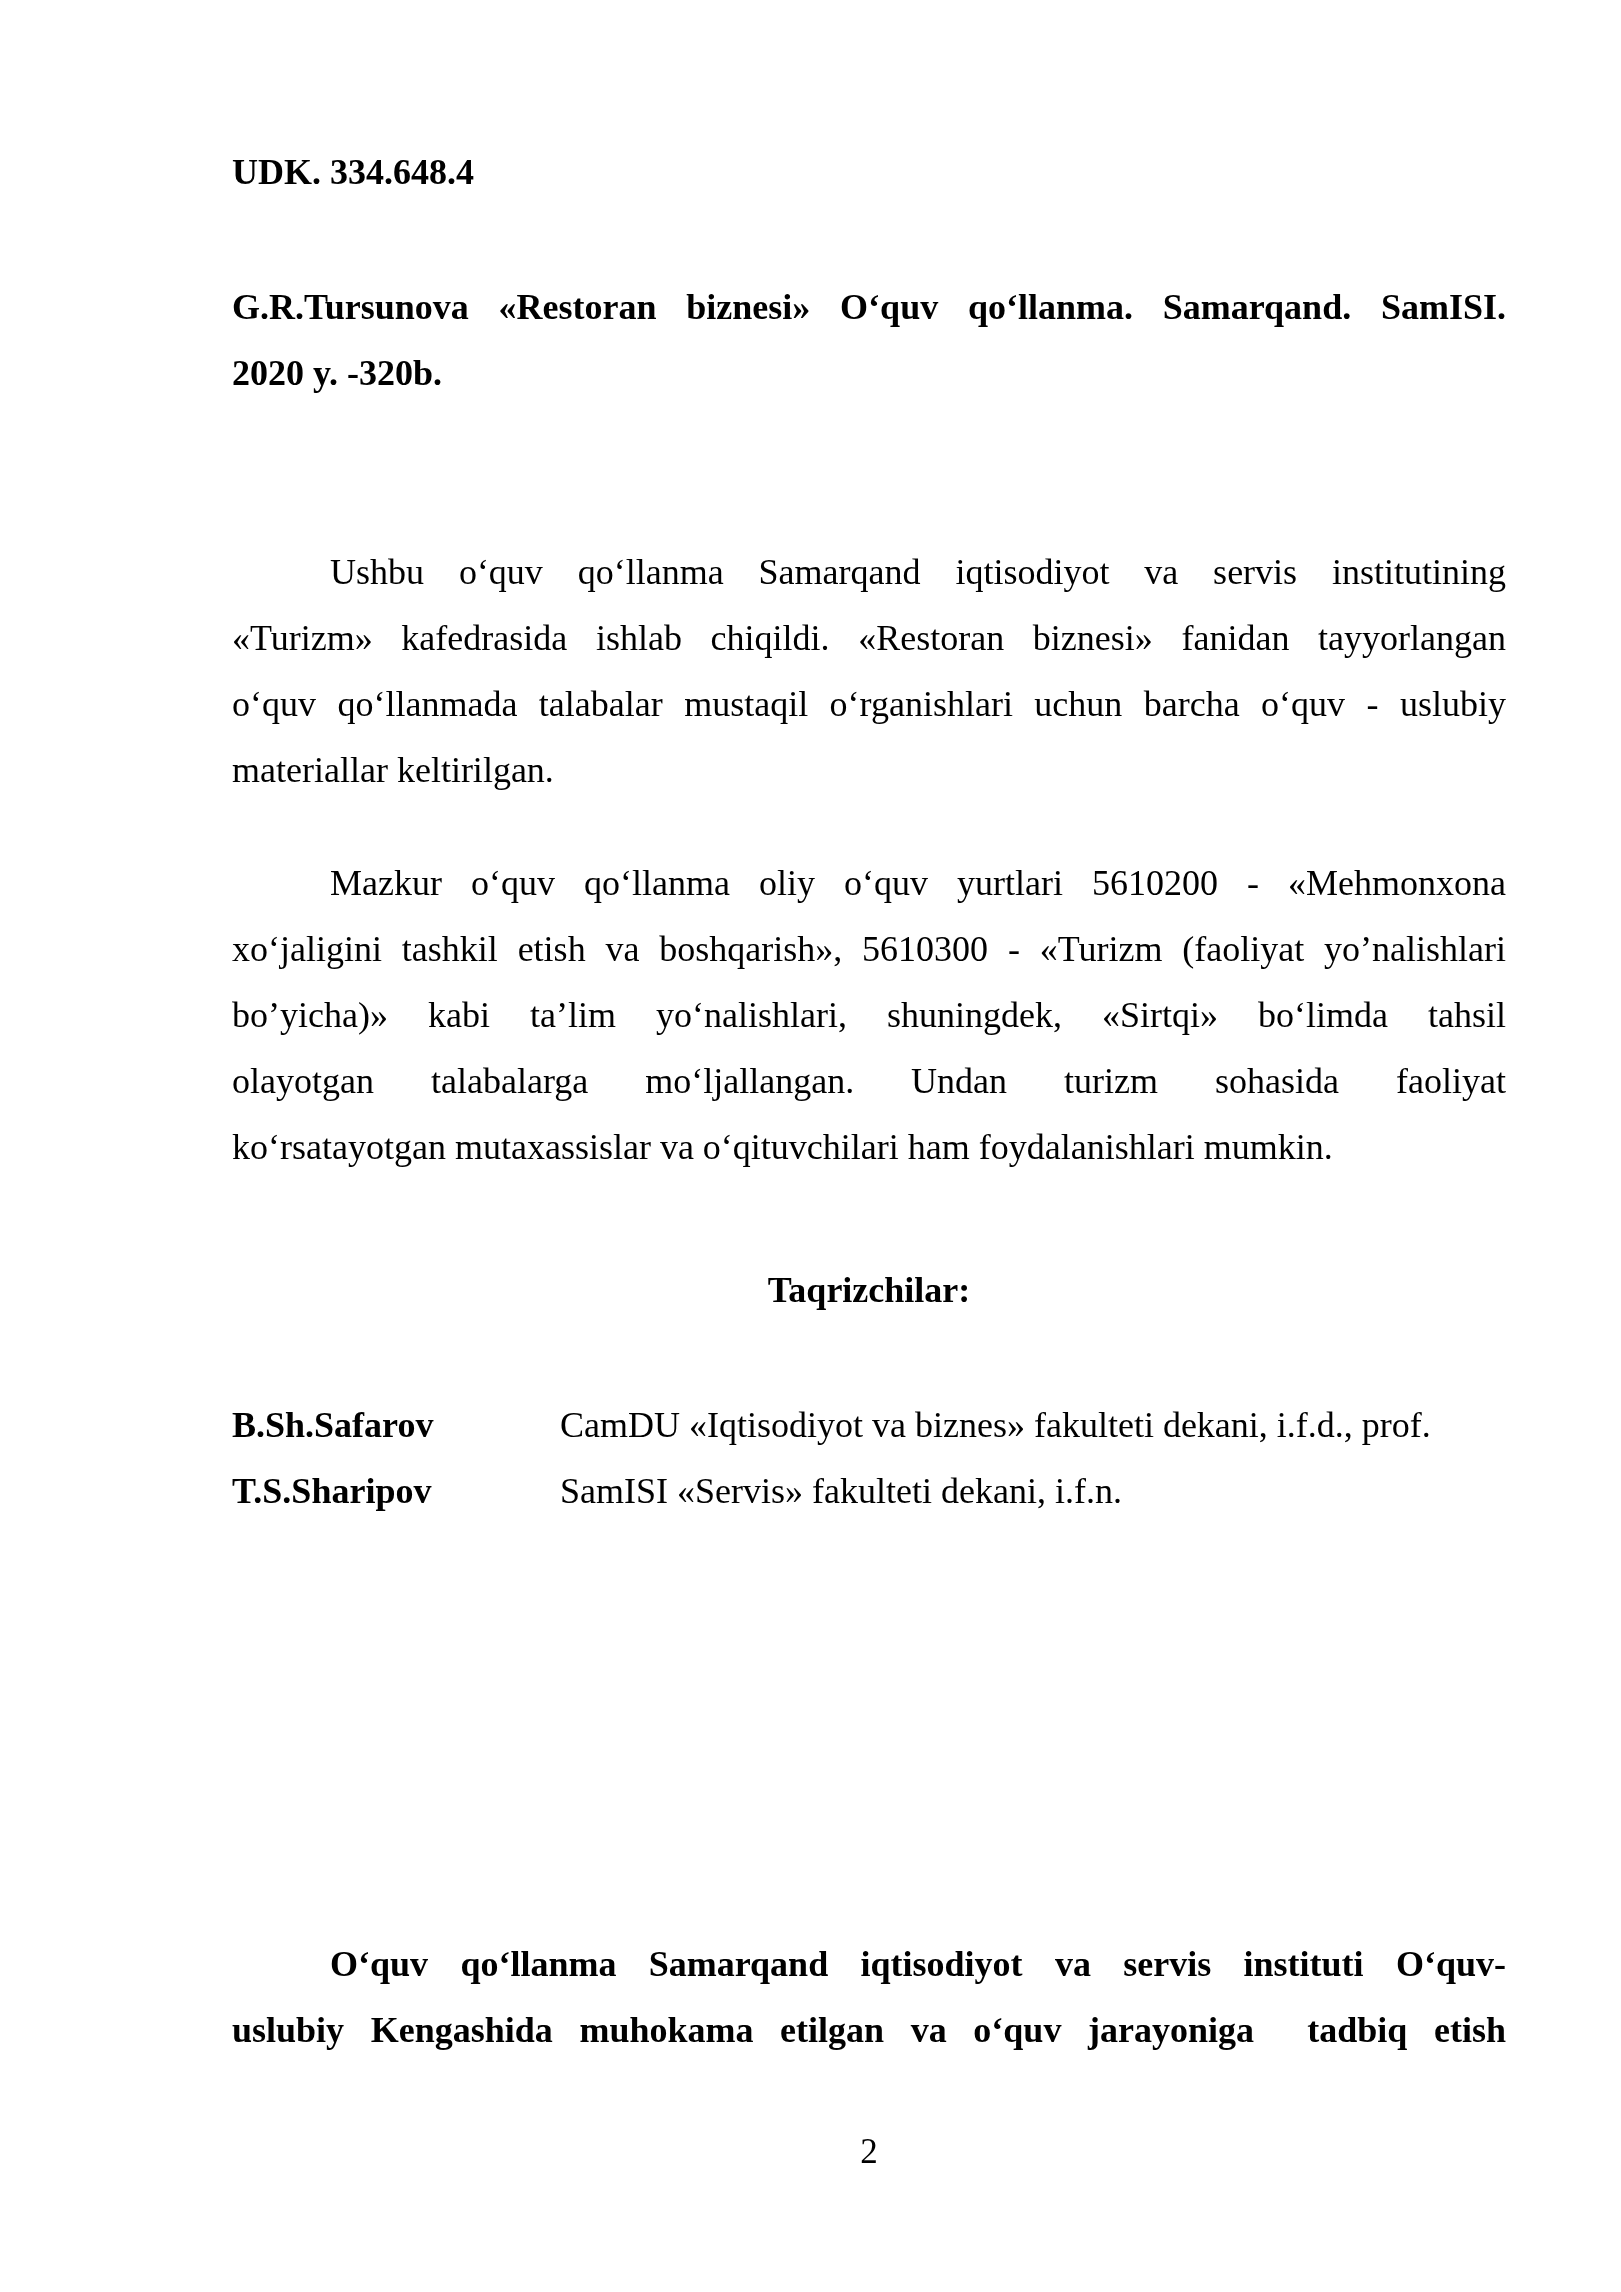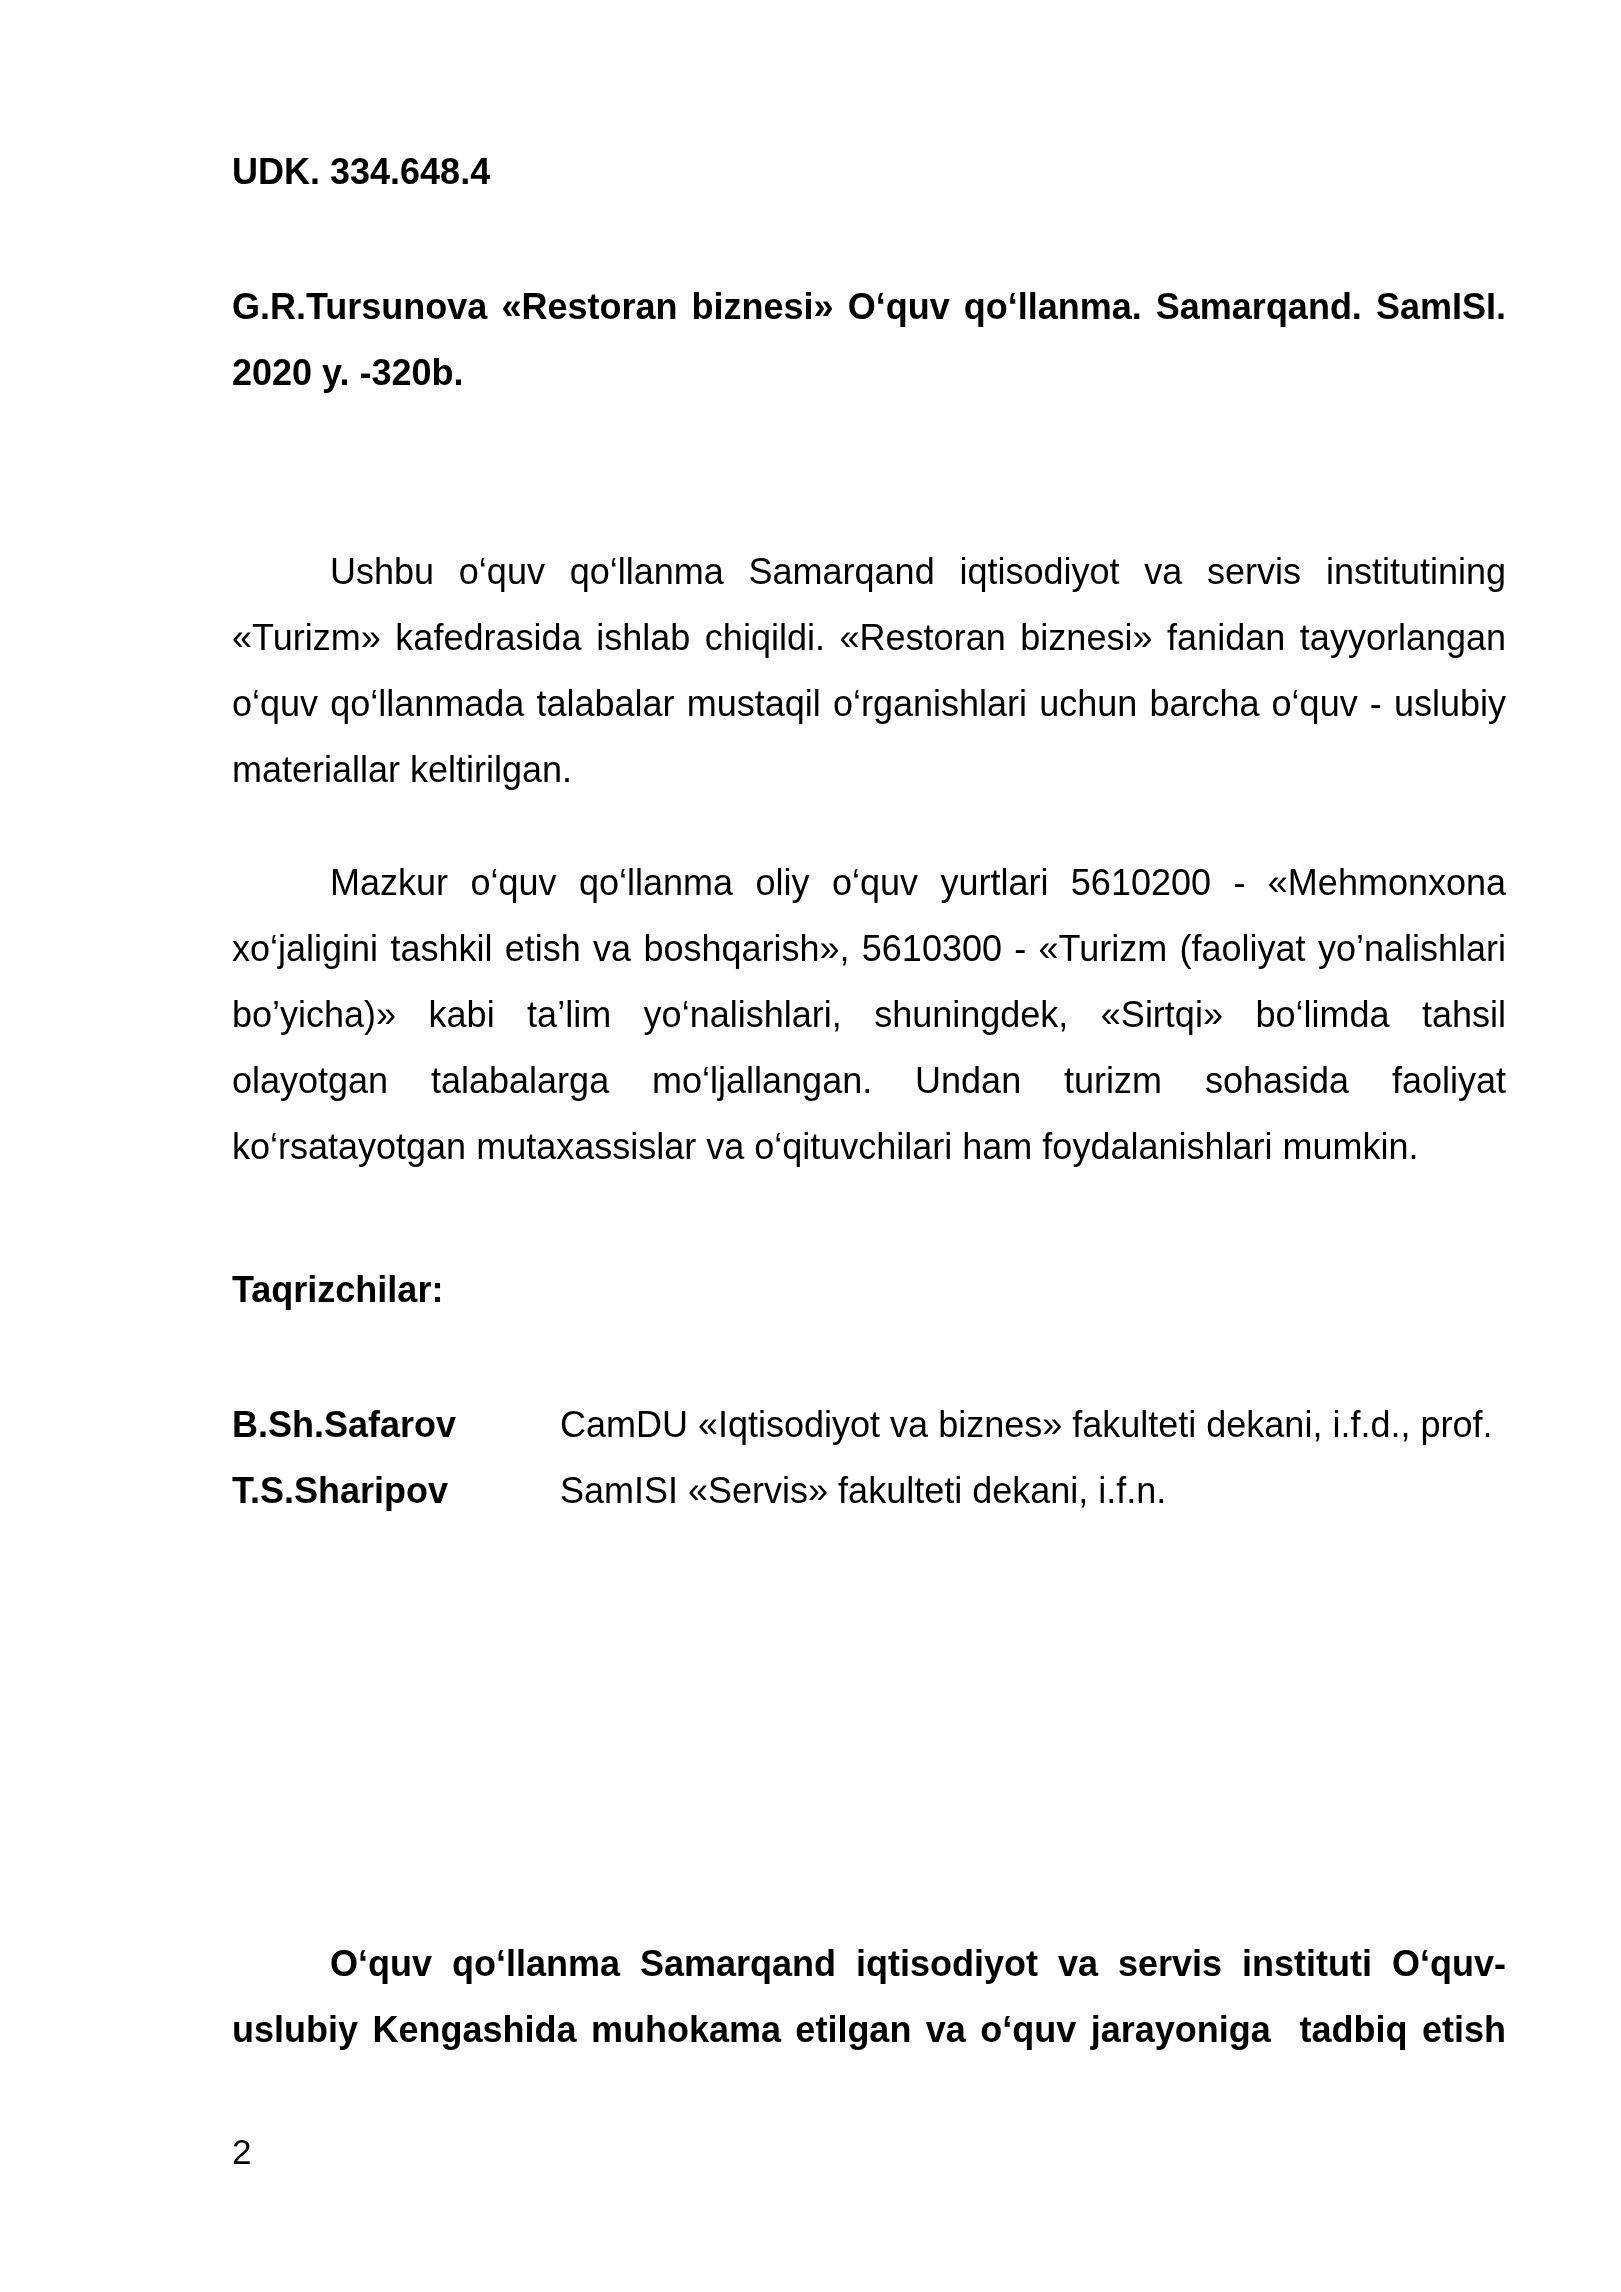--- a/index.html
+++ b/index.html
@@ -6,32 +6,32 @@
     margin: 0;
     padding: 0;
     background: #ffffff;
   }
   .page {
     position: relative;
     width: 1621px;
     height: 2293px;
     background: #ffffff;
     color: #000000;
-    font-family: Liberation Sans, sans-serif;
+    font-family: Liberation Serif, serif;
     overflow: hidden;
   }
   .block {
     position: absolute;
     left: 232px;
     width: 1274px;
     font-size: 36px;
     line-height: 66px;
   }
   .bold { font-weight: bold; }
-  .center { }
+  .center { text-align: center; }
   
   .ln {
     white-space: pre-wrap;
     text-align: justify;
     text-align-last: justify;
   }
   .ln.last {
     text-align: left;
     text-align-last: left;
   }

